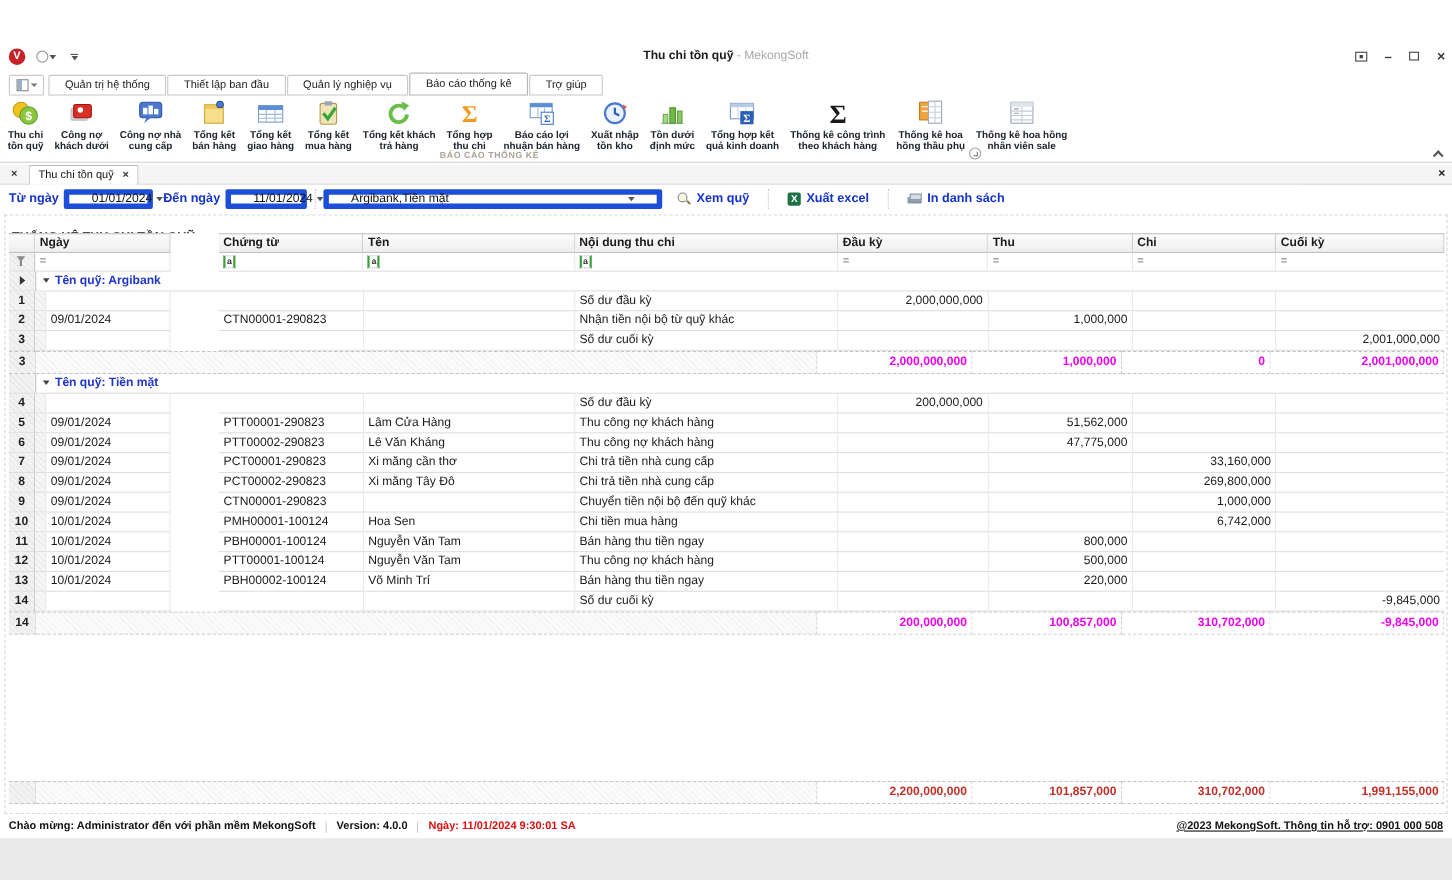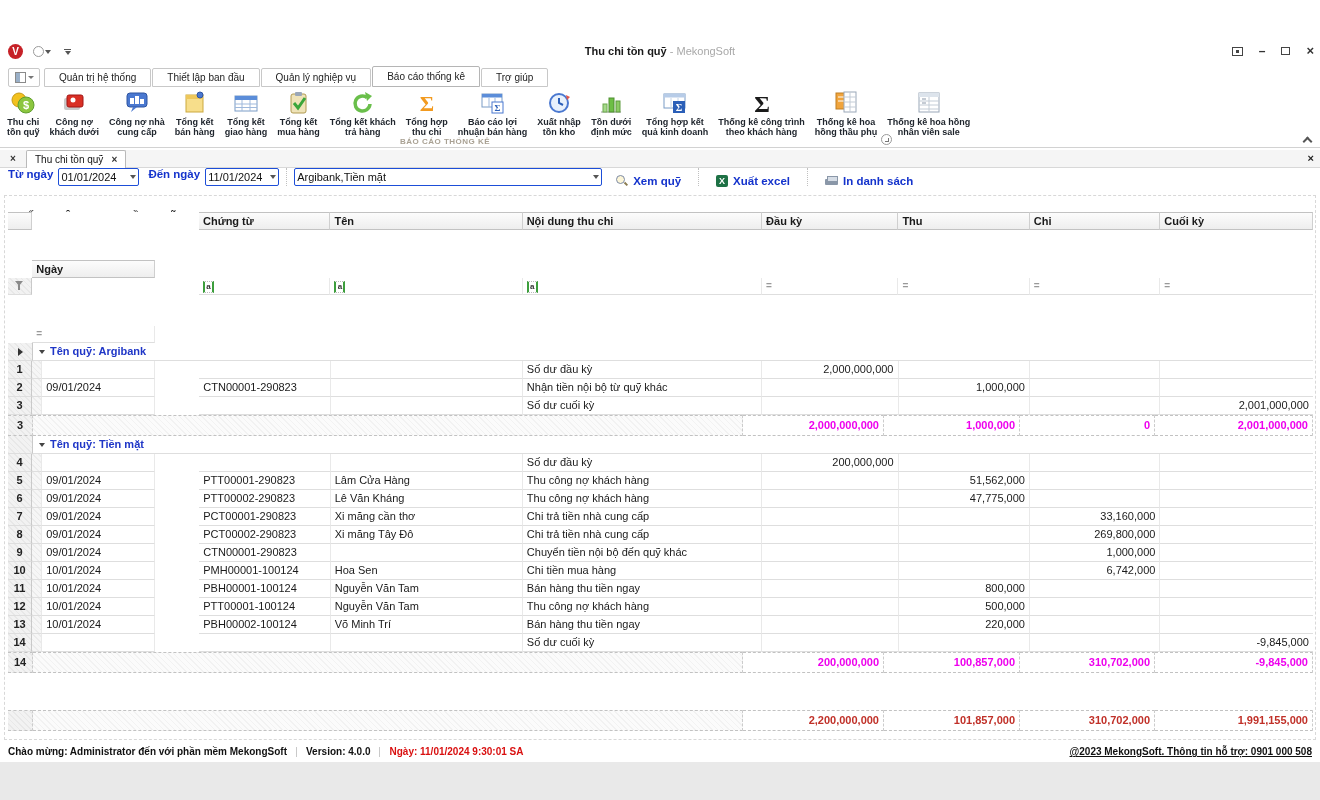--- a/index.html
+++ b/index.html
@@ -50,43 +50,43 @@
 
   
   .doctabs { position:absolute; top:150px; left:0; width:1320px; height:18px; background:#f5f5f5; border-bottom:1px solid #d8d8d8; }
   .dt-close-left { position:absolute; left:6px; top:2px; font-size:10px; font-weight:bold; color:#333; width:14px; height:14px; text-align:center; line-height:14px; }
   .doctab { position:absolute; left:26px; top:0; height:18px; background:#fff; border:1px solid #b9b9b9; border-bottom:none; border-radius:2px 2px 0 0; display:flex; align-items:center; gap:8px; padding:0 8px; }
   .doctab .lbl { font-size:10px; color:#111; }
   .doctab .x { font-size:10px; font-weight:bold; color:#333; }
   .dt-close-right { position:absolute; right:6px; top:2px; font-size:11px; font-weight:bold; color:#222; }
 
   
-  .filterbar { position:absolute; top:168px; left:0; width:1180px; height:26px; display:flex; background:#fff; }
+  .filterbar { position:absolute; top:168px; left:0; width:1180px; height:26px; display:flex; align-items:center; background:#fff; }
   .flabel { color:#1433cc; font-weight:bold; font-size:11.5px; }
-  .combo { height:18px; border:1px solid #1d4ed8; border-radius:2px; background:#fff; display:flex; align-items:center; justify-content:space-between; padding:0 2px; font-size:11px; color:#111; }
+  .combo { height:18px; border:5px solid #1d4ed8; border-radius:2px; background:#fff; display:flex; align-items:center; justify-content:space-between; padding:0 20px; font-size:11px; color:#111; }
   .combo .crt { border-left:3.5px solid transparent; border-right:3.5px solid transparent; border-top:4px solid #555; margin-left:4px; }
   .vsep { border-left:1px dotted #c0c0c0; height:18px; margin:0 7px; }
   .fbtn { display:flex; align-items:center; gap:5px; color:#1433cc; font-weight:bold; font-size:11.5px; margin:0 10px; }
   .mag { width:12px; height:12px; position:relative; display:inline-block; }
   .mag::before { content:''; position:absolute; left:0; top:0; width:7px; height:7px; border:1.8px solid #7b8aa6; border-radius:50%; background:#fdf6d8; }
   .mag::after { content:''; position:absolute; left:8px; top:8px; width:4px; height:1.8px; background:#8a7b50; transform:rotate(45deg); }
   .xls { width:12px; height:12px; background:#1e7145; border-radius:2px; color:#fff; font-size:9px; font-weight:bold; text-align:center; line-height:12px; display:inline-block; }
   .prn { width:13px; height:11px; position:relative; display:inline-block; }
   .prn::before { content:''; position:absolute; left:0; top:3px; width:13px; height:6px; background:#8a97a8; border-radius:1px; }
   .prn::after { content:''; position:absolute; left:2px; top:0; width:9px; height:4px; background:#d6dde6; border:1px solid #8a97a8; }
 
   
   .report { position:absolute; top:195px; left:4px; width:1312px; height:545px; border:1px dashed #d8d8d8; background:#fff; }
   .report-title { position:absolute; left:6px; top:2px; font-size:11.5px; font-weight:bold; color:#111;margin-top:12px; }
   .grid { position:absolute; left:3px; top:16px; width:1305px; }
   .g-row { display:flex; background:#fff; }
   .g-cell { box-sizing:border-box; border-right:1px solid #e9e9e9; border-bottom:1px solid #dedede; padding:0 4px; font-size:11px; line-height:17px; height:18px; overflow:hidden; white-space:nowrap; color:#1a1a1a; }
   .c-ind { width:25px; background-color:#f2f2f2; background-image:repeating-linear-gradient(45deg,rgba(0,0,0,0.045) 0 1px,transparent 1px 4px); border-right:1px solid #c9c9c9; font-weight:bold; text-align:center; padding:0 1px; color:#222; }
   .c-indent { width:10px; background-color:#f6f6f6; background-image:repeating-linear-gradient(45deg,rgba(0,0,0,0.045) 0 1px,transparent 1px 4px); }
-  .c-date { width:117px; } .c-datew { width:127px;margin-top:48px; }
+  .c-date { width:117px; } .c-datew { width:127px; }
   .c-doc { width:136px;margin-left:44px; } .c-name { width:199px; } .c-desc { width:248px; }
   .c-open { width:141px; } .c-thu { width:136px; } .c-chi { width:135px; } .c-close { width:158px; border-right:none; }
   .num { text-align:right; }
   .g-head .g-cell { background:linear-gradient(#fcfcfc,#eeeeee); font-weight:bold; border-right:1px solid #cfcfcf; border-top:1px solid #c2c2c2; border-bottom:1px solid #c2c2c2; }
   .g-filter .g-cell { height:17px; line-height:15px; }
   .op-eq { color:#999; font-weight:bold; font-size:10px; }
   .op-abc { display:inline-block; width:11px; height:12px; border-left:2px solid #3c9e3c; border-right:2px solid #3c9e3c; border-top:1px dotted #bbb; border-bottom:1px dotted #bbb; font-size:8px; line-height:10px; text-align:center; color:#333; font-weight:bold; margin-top:2px; }
   .funnel { position:relative; width:10px; height:12px; display:inline-block; margin-top:2px; }
   .funnel::before { content:''; position:absolute; left:0; top:1px; border-left:4px solid transparent; border-right:4px solid transparent; border-top:5px solid #8a8a8a; }
   .funnel::after { content:''; position:absolute; left:3px; top:5px; width:2px; height:5px; background:#8a8a8a; }

